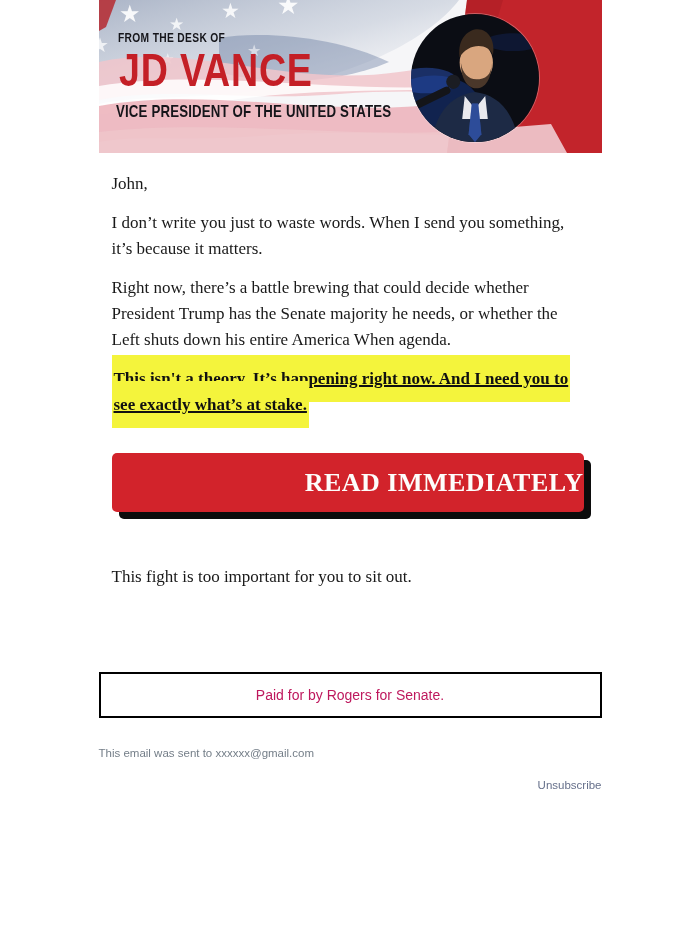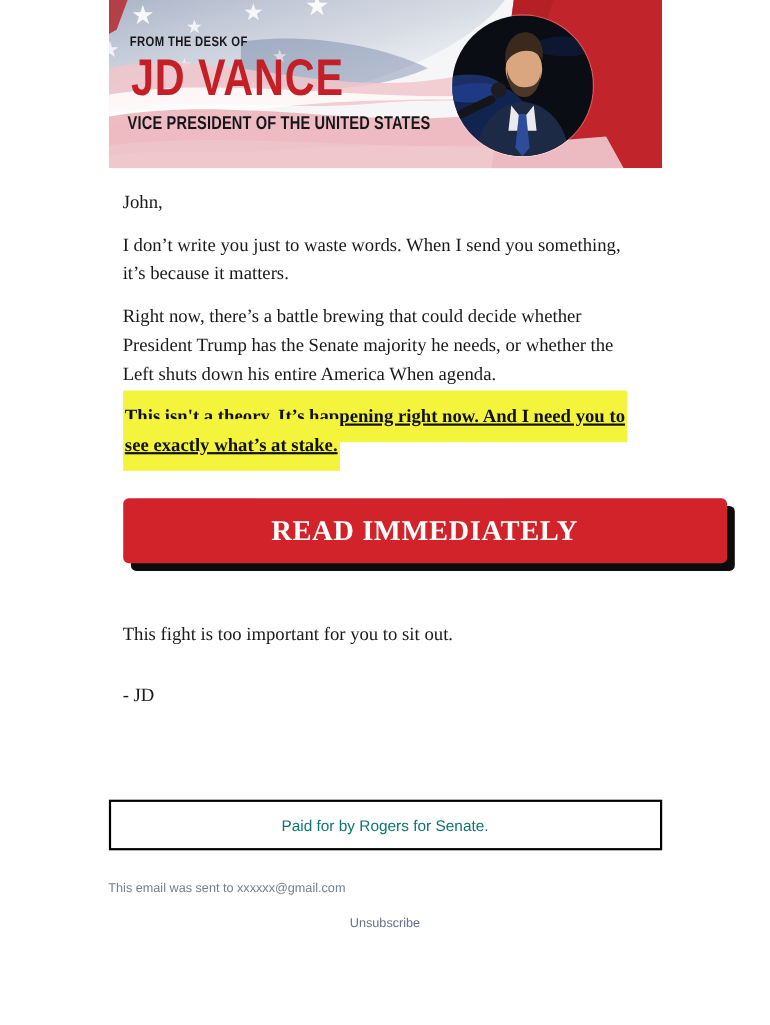--- a/index.html
+++ b/index.html
@@ -72,51 +72,51 @@
     box-decoration-break: clone;
   }
   p.memo {
     color: #cc2127;
     font-weight: 700;
     margin-top: 15px;
   }
   .cta-wrap { margin-top: 35px; }
   .cta {
     display: block;
-    width: 549px; height: 59px;
+    width: 472px; height: 59px;
     background: #d2232b;
     border-radius: 5px;
     box-shadow: 7px 7px 0 0 #0c0c0c;
     color: #fdfdfb;
     font-family: "Liberation Serif", serif;
     font-weight: 700; font-size: 26px; letter-spacing: .5px;
-    line-height: 59px; text-align: center;
+    line-height: 59px; text-align: right;
     text-decoration: none;
     cursor: pointer;
   }
   p.closing { margin-top: 52px; }
   p.signature { margin-top: 29px; }
 
   
   .disclaimer-box {
     margin-top: 82px;
     border: 2px solid #000000;
     height: 46px;
     display: flex; align-items: center; justify-content: center;
     font-family: "Liberation Sans", sans-serif;
-    font-size: 14px; color: #0f766e;
+    font-size: 14px; color: #be185d;
     background: #ffffff;
   }
   .sent-to {
     margin-top: 29px;
     text-align: left;
     font-family: "Liberation Sans", sans-serif;
     font-size: 11.5px; color: #747e88;
   }
-  .unsub-row { margin-top: 16px; text-align: center; }
+  .unsub-row { margin-top: 16px; text-align: right; }
   .unsub-row a {
     font-family: "Liberation Sans", sans-serif;
     font-size: 11.5px; color: #66708b;
     text-decoration: none;
     cursor: pointer;
   }
 </style>
 </head>
 <body>
 
@@ -192,21 +192,20 @@
     <p class="greeting">John,</p>
     <p>I don’t write you just to waste words. When I send you something, it’s because it matters.</p>
     <p>Right now, there’s a battle brewing that could decide whether President Trump has the Senate majority he needs, or whether the Left shuts down his entire America When agenda.</p>
     <p><mark class="hl">This isn't a theory. It’s happening right now. And I need you to see exactly what’s at stake.</mark></p>
 
     <div class="cta-wrap">
       <a class="cta">READ IMMEDIATELY</a>
     </div>
 
     <p class="closing">This fight is too important for you to sit out.</p>
-    <p class="signature">- JD</p>
   </div>
 
   <div class="disclaimer-box">
     <span>Paid for by Rogers for Senate.</span>
   </div>
   <div class="sent-to">This email was sent to xxxxxx@gmail.com</div>
   <div class="unsub-row">
     <a>Unsubscribe</a>
   </div>
 

